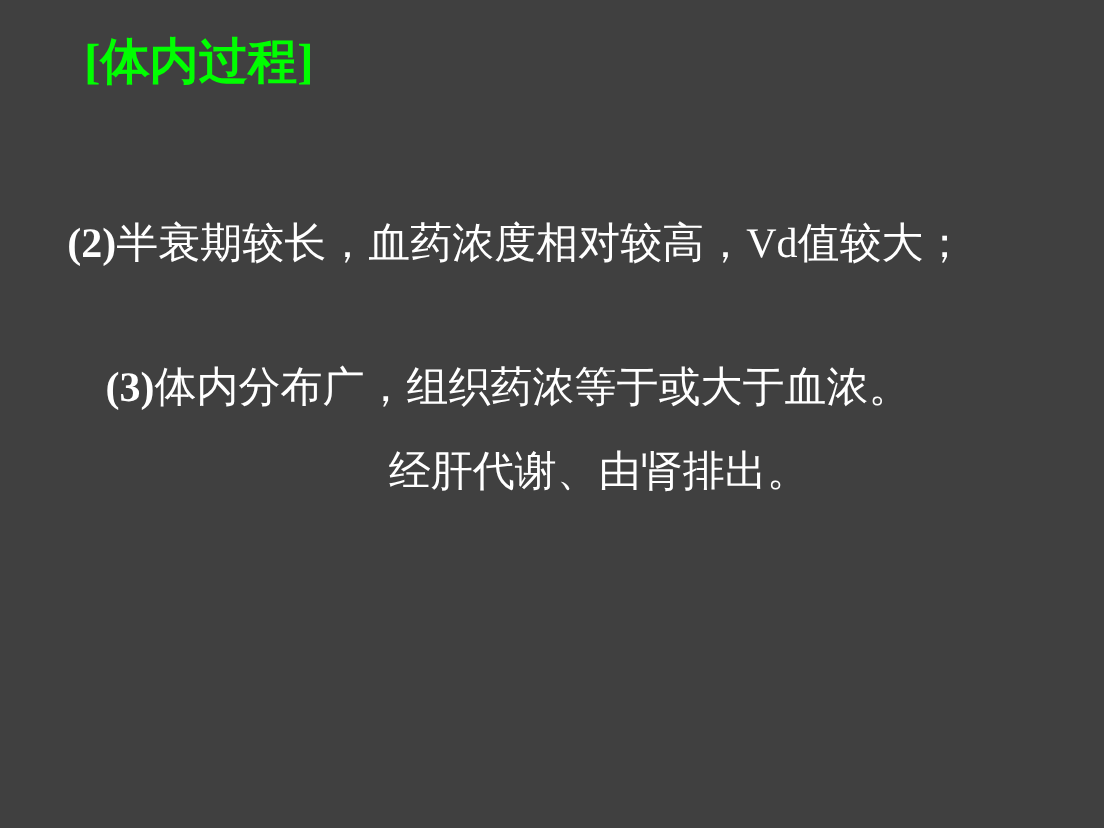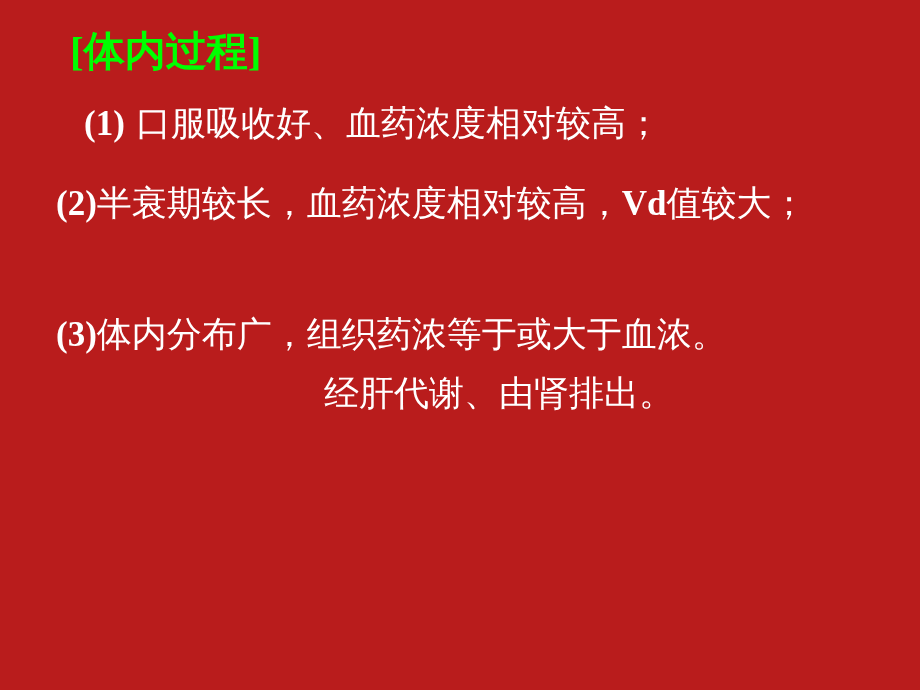--- a/index.html
+++ b/index.html
@@ -11,21 +11,21 @@
     height: 690px;
     overflow: hidden;
     background: #0000ff;
     font-family: "Liberation Serif", "DejaVu Serif", serif;
   }
 
   #slide {
     position: relative;
     width: 920px;
     height: 690px;
-    background: #b91c1c;
+    background: #404040;
     box-sizing: border-box;
   }
 
   .slide-title {
     position: absolute;
     left: 70px;
     top: 28px;
     color: #00ff00;
     font-size: 41px;
     font-weight: bold;
@@ -47,54 +47,52 @@
   .item-1 {
     top: 100px;
     text-indent: 28px;
   }
 
   .item-2 {
     top: 180px;
   }
 
   .item-3 {
-    top: 311px;
+    top: 300px;
+    margin-left: 32px;
   }
 
   .item-4 {
     top: 370px;
     text-indent: 52px;
     text-align: center;
   }
 
   .lead {
     font-family: "Liberation Serif", "DejaVu Serif", serif;
     font-weight: bold;
   }
 
   .latin {
     font-family: "Liberation Serif", "DejaVu Serif", serif;
-    font-weight: bold;
+    font-weight: normal;
   }
 
   .cjk {
     font-family: "DejaVu Sans", "Liberation Sans", sans-serif;
     font-weight: normal;
   }
 </style>
 </head>
 <body>
 
 <div id="slide">
 
   <div class="slide-title">[体内过程]</div>
 
-  <div class="body-block item-1">
-    <span class="lead">(1)</span><span class="cjk"> 口服吸收好、血药浓度相对较高；</span>
-  </div>
 
   <div class="body-block item-2">
     <span class="lead">(2)</span><span class="cjk">半衰期较长，血药浓度相对较高，</span><span class="latin">Vd</span><span class="cjk">值较大；</span>
   </div>
 
   <div class="body-block item-3">
     <span class="lead">(3)</span><span class="cjk">体内分布广，组织药浓等于或大于血浓。</span>
   </div>
 
   <div class="body-block item-4">

